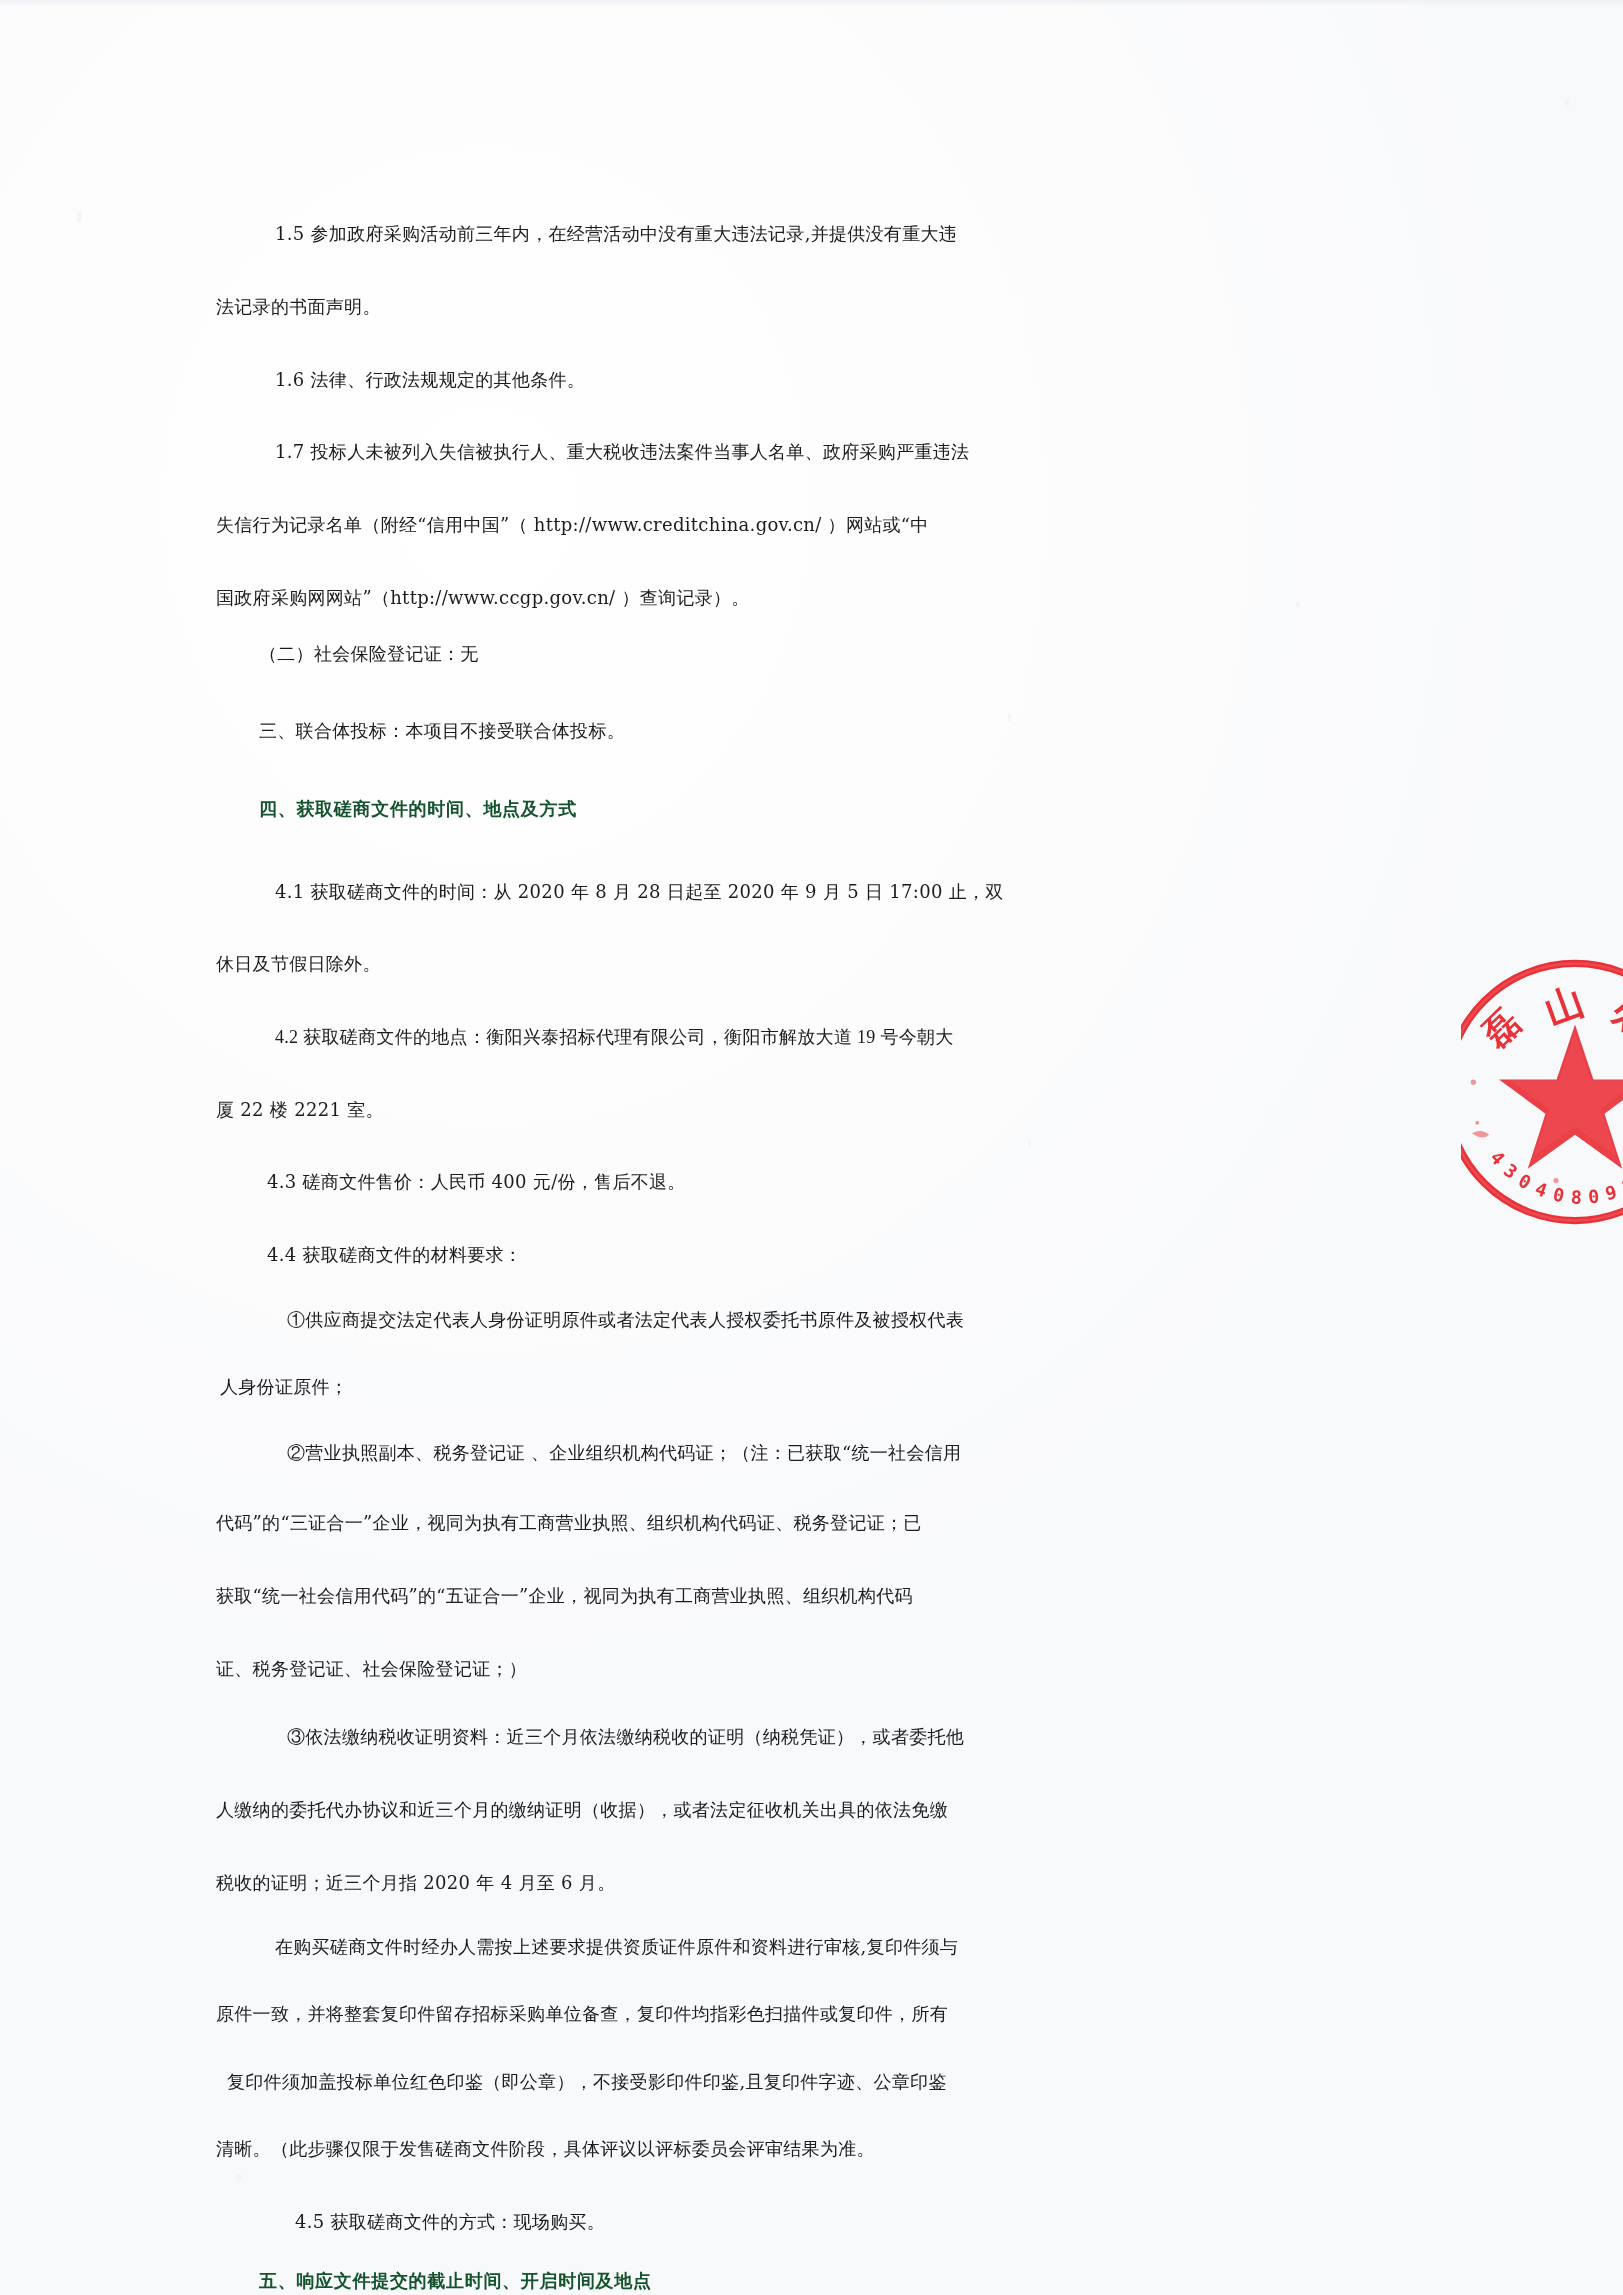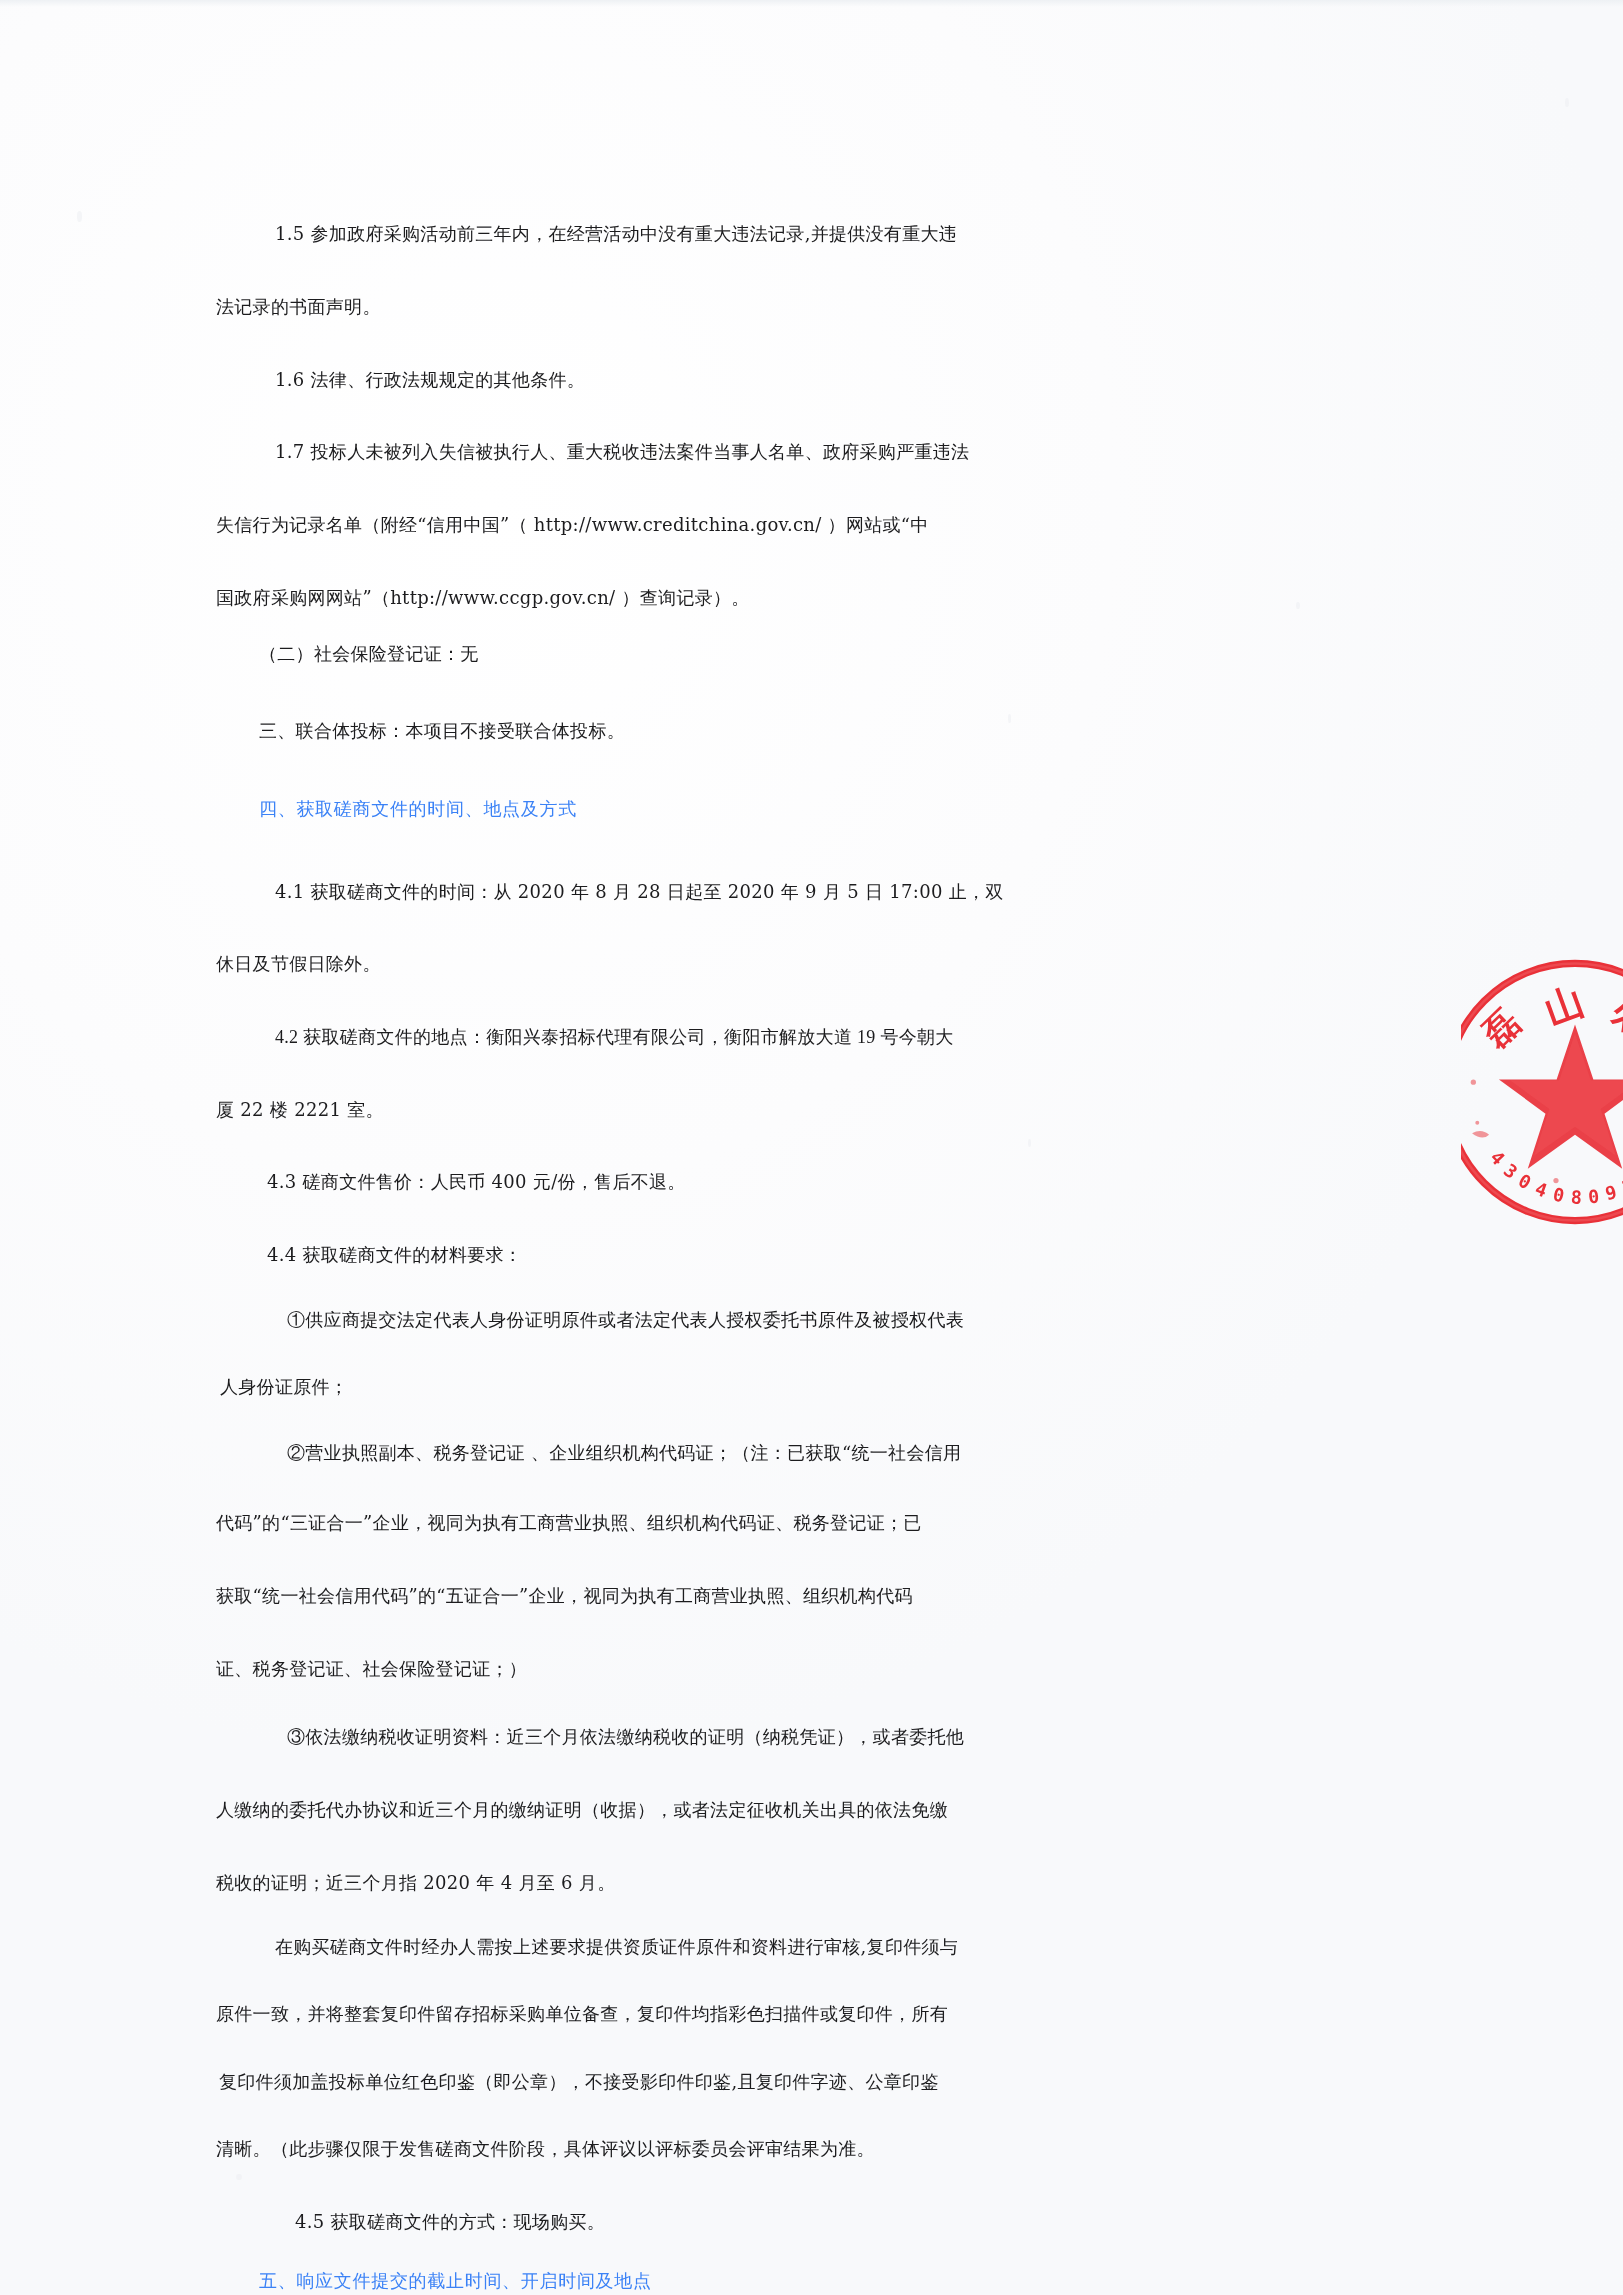--- a/index.html
+++ b/index.html
@@ -37,22 +37,22 @@
   .ln{
     position:absolute;
     white-space:pre;
     color:#1c1c1e;
     font-size:18px;
     letter-spacing:0.3px;
     line-height:1;
     font-family:"DejaVu Serif","Liberation Serif",serif;
   }
   .ln.bold{
-    font-weight:normal;
-    color:#3b82f6;
+    font-weight:bold;
+    color:#14532d;
     letter-spacing:0.7px;
   }
   
   .seal-wrap{
     position:absolute;
     left:1461px;top:951px;
     width:162px;height:367px;
     overflow:hidden;
     z-index:8;
     pointer-events:none;
@@ -99,21 +99,21 @@
       <div class="ln" style="left: 4px; top: 1378px;">人身份证原件；</div>
       <div class="ln" style="left: 71px; top: 1444px;">②营业执照副本、税务登记证 、企业组织机构代码证；（注：已获取“统一社会信用</div>
       <div class="ln" style="left: 0px; top: 1514px;">代码”的“三证合一”企业，视同为执有工商营业执照、组织机构代码证、税务登记证；已</div>
       <div class="ln" style="left: 0px; top: 1587px;">获取“统一社会信用代码”的“五证合一”企业，视同为执有工商营业执照、组织机构代码</div>
       <div class="ln" style="left: 0px; top: 1660px;">证、税务登记证、社会保险登记证；）</div>
       <div class="ln" style="left: 71px; top: 1728px;">③依法缴纳税收证明资料：近三个月依法缴纳税收的证明（纳税凭证），或者委托他</div>
       <div class="ln" style="left: 0px; top: 1801px;">人缴纳的委托代办协议和近三个月的缴纳证明（收据），或者法定征收机关出具的依法免缴</div>
       <div class="ln" style="left: 0px; top: 1874px;">税收的证明；近三个月指 2020 年 4 月至 6 月。</div>
       <div class="ln" style="left: 59px; top: 1938px;">在购买磋商文件时经办人需按上述要求提供资质证件原件和资料进行审核,复印件须与</div>
       <div class="ln" style="left: 0px; top: 2005px;">原件一致，并将整套复印件留存招标采购单位备查，复印件均指彩色扫描件或复印件，所有</div>
-      <div class="ln" style="left: 3px; top: 2073px;">复印件须加盖投标单位红色印鉴（即公章），不接受影印件印鉴,且复印件字迹、公章印鉴</div>
+      <div class="ln" style="left: 11px; top: 2073px;">复印件须加盖投标单位红色印鉴（即公章），不接受影印件印鉴,且复印件字迹、公章印鉴</div>
       <div class="ln" style="left: 0px; top: 2140px;">清晰。（此步骤仅限于发售磋商文件阶段，具体评议以评标委员会评审结果为准。</div>
       <div class="ln" style="left: 79px; top: 2213px;">4.5 获取磋商文件的方式：现场购买。</div>
       <div class="ln bold" style="left: 43px; top: 2272px;">五、响应文件提交的截止时间、开启时间及地点</div>
     </div>
 </div>
 
 <div class="seal-wrap">
   <div class="seal">
     <svg viewBox="0 0 430 430" width="282" height="282" xmlns="http://www.w3.org/2000/svg">
       <defs>

